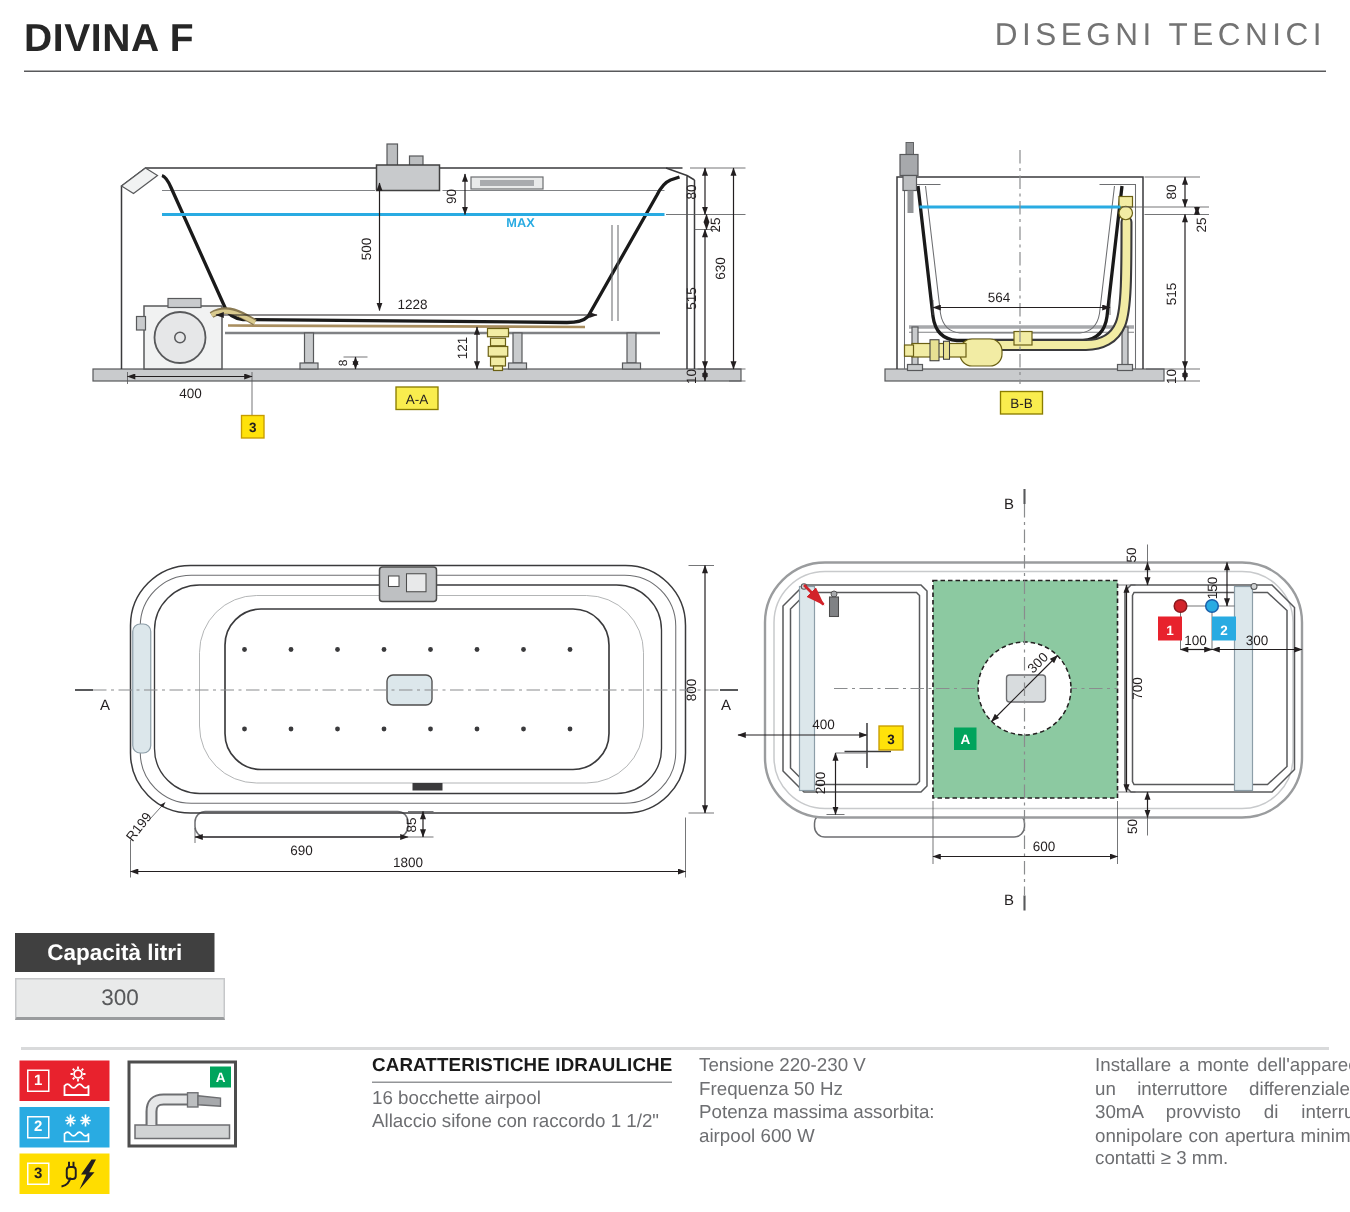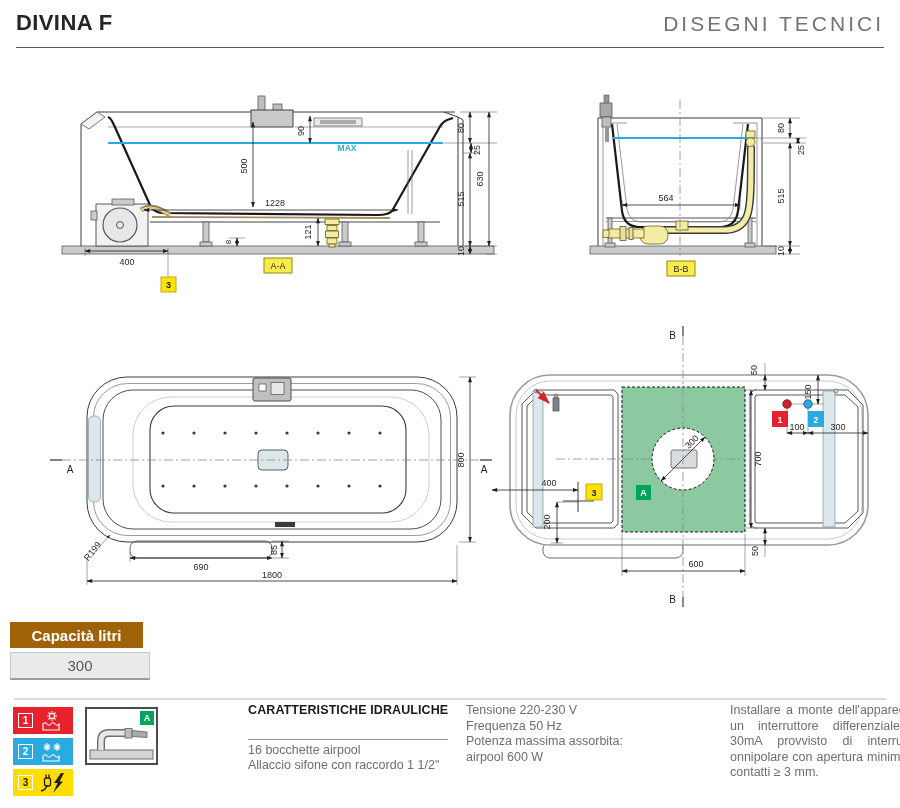--- a/index.html
+++ b/index.html
@@ -1,19 +1,19 @@
 <!DOCTYPE html>
 <html><head>
 <meta charset="utf-8">
 <style>
   html,body{margin:0;padding:0;}
   body{width:900px;height:808px;position:relative;background:#fff;overflow:hidden;
        font-family:"Liberation Sans","DejaVu Sans",sans-serif;color:#231F20;}
   
-  .hdr-title{position:absolute;left:16px;top:10px;font-size:22px;font-weight:bold;letter-spacing:.4px;color:#262626;}
+  .hdr-title{position:absolute;left:16px;top:10px;font-size:26px;font-weight:bold;letter-spacing:.4px;color:#262626;}
   .hdr-sub{position:absolute;right:16px;top:12px;font-size:21px;font-weight:300;letter-spacing:3px;color:#737373;}
   .hdr-line{position:absolute;left:16px;right:16px;top:47px;border-top:1.5px solid #58595B;}
   
   #drawings{position:absolute;left:0;top:60px;}
   .oln{stroke:#3A3A3C;stroke-width:1;fill:none;}
   .oln2{stroke:#6D6E71;stroke-width:.7;fill:none;}
   .thk{stroke:#1A1A1A;stroke-width:2.2;fill:none;stroke-linejoin:round;}
   .thin{stroke:#808285;stroke-width:.7;fill:none;}
   .ext{stroke:#58595B;stroke-width:.55;fill:none;}
   .dl{stroke:#231F20;stroke-width:.8;fill:none;}
@@ -26,41 +26,41 @@
   .yel{fill:#F2ECA4;stroke:#6B6014;stroke-width:.8;}
   .dim{font-size:9px;fill:#231F20;}
   .dim-s{font-size:8px;fill:#231F20;}
   .mark{font-size:10px;fill:#231F20;}
   .maxlbl{font-size:8.5px;font-weight:600;fill:#29ABE2;}
   .tagbox{fill:#F9ED4E;stroke:#8A7D00;stroke-width:.9;}
   .badge-y{fill:#FFE20A;stroke:#C79C00;stroke-width:.9;}
   .badge-txt{font-size:9px;font-weight:bold;fill:#231F20;}
   .badge-txt-w{font-size:9px;font-weight:bold;fill:#fff;}
   
-  .cap-label{position:absolute;left:10px;top:622px;width:133px;height:26px;background:#a16207;color:#fff;
+  .cap-label{position:absolute;left:10px;top:622px;width:133px;height:26px;background:#404040;color:#fff;
              font-weight:bold;font-size:15px;display:flex;align-items:center;justify-content:center;}
   .cap-value{position:absolute;left:10px;top:652px;width:138px;height:25px;background:#E9EAEA;color:#58595B;
              font-size:15px;display:flex;align-items:center;justify-content:center;border:1px solid #C6C7C9;border-bottom:2px solid #9A9C9E;}
   .bottom-divider{position:absolute;left:14px;right:14px;top:698px;border-top:2px solid #D9DADB;}
   
   .leg-row{position:absolute;left:13px;width:60px;height:27px;display:flex;align-items:center;padding:0 5px;box-sizing:border-box;}
   .leg-red{background:#E8222D;top:707px;}
   .leg-blue{background:#29ABE2;top:738px;}
   .leg-yellow{background:#FFDD00;top:769px;}
   .chip{width:15px;height:15px;border:1.5px solid #fff;box-sizing:border-box;display:flex;align-items:center;justify-content:center;
         font-size:10px;font-weight:bold;color:#fff;flex:none;}
   .chip-dark{color:#231F20;}
   .leg-ico{margin-left:6px;}
   .abox{position:absolute;left:85px;top:707px;width:73px;height:58px;border:2px solid #4D4D4D;background:#fff;box-sizing:border-box;}
   .abadge{position:absolute;right:2px;top:2px;width:14px;height:14px;background:#00A45C;color:#fff;font-size:9px;font-weight:bold;
           display:flex;align-items:center;justify-content:center;}
   
   .spec{position:absolute;top:703px;font-size:12.5px;color:#6D6E71;line-height:15.5px;}
   .spec h3{margin:0 0 3px 0;font-size:12.5px;font-weight:bold;color:#1A1A1A;display:table;
-           border-bottom:1px solid #939598;padding-bottom:20px;letter-spacing:.1px;}
+           border-bottom:1px solid #939598;padding-bottom:2px;letter-spacing:.1px;}
   .spec-hyd{left:248px;width:214px;}
   .spec-ele{left:466px;width:214px;}
   .spec-note{left:688px;width:198px;text-align:justify;margin-left:42px;}
 </style>
 </head>
 <body>
 
 <div class="hdr-title">DIVINA F</div>
 <div class="hdr-sub">DISEGNI TECNICI</div>
 <div class="hdr-line"></div>

